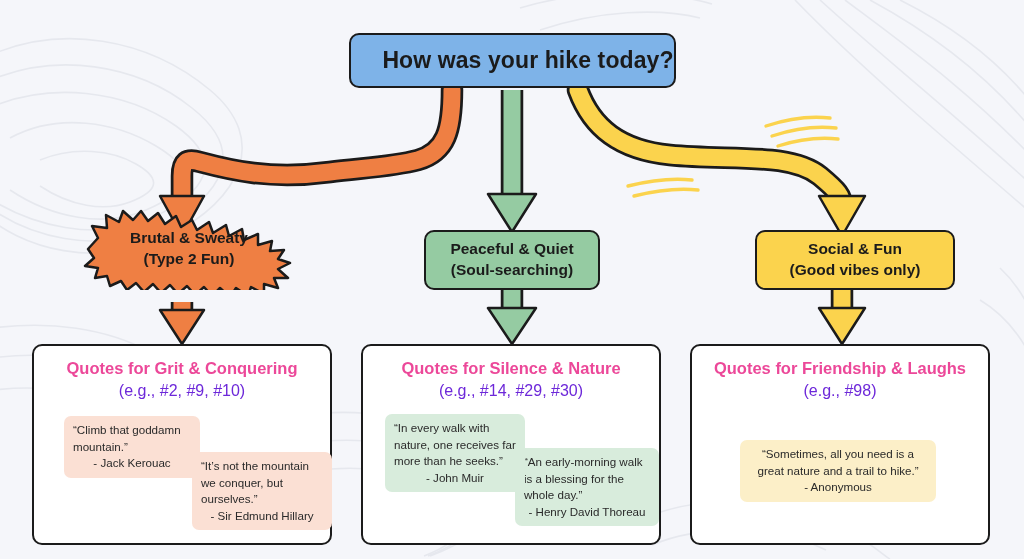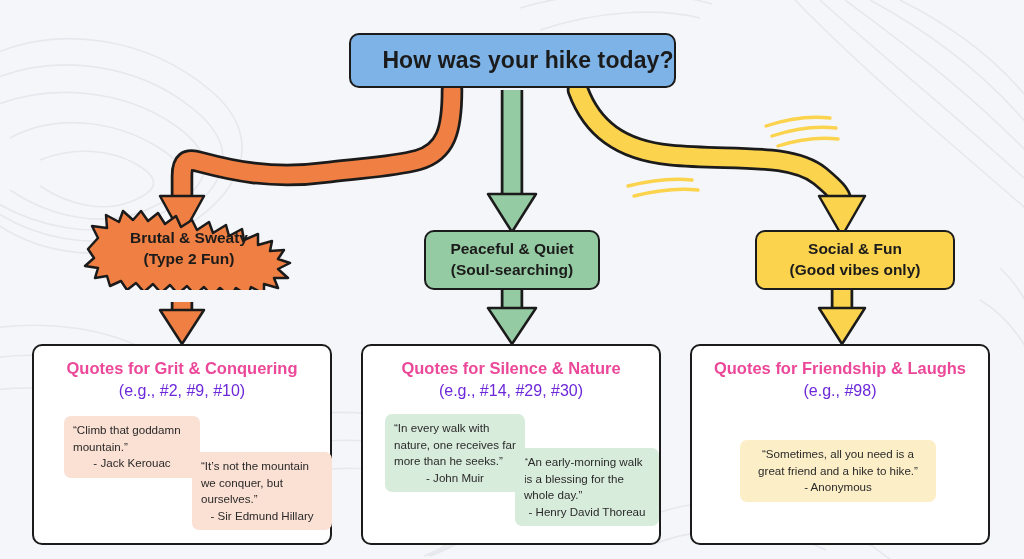--- a/index.html
+++ b/index.html
@@ -301,19 +301,19 @@
       </div>
     </div>
   </div>
 
   <div class="card" id="card-3">
     <div class="card-title">Quotes for Friendship &amp; Laughs</div>
     <div class="card-sub">(e.g., #98)</div>
     <div class="quotes">
       <div class="quote q-yellow" id="q3a">
         <span class="qline">“Sometimes, all you need is a</span>
-        <span class="qline">great friend and a hike to hike.”</span>
+        <span class="qline">great nature and a trail to hike.”</span>
         <span class="qattrib">- Anonymous</span>
       </div>
     </div>
   </div>
 
 </div>
 
 </body></html>

